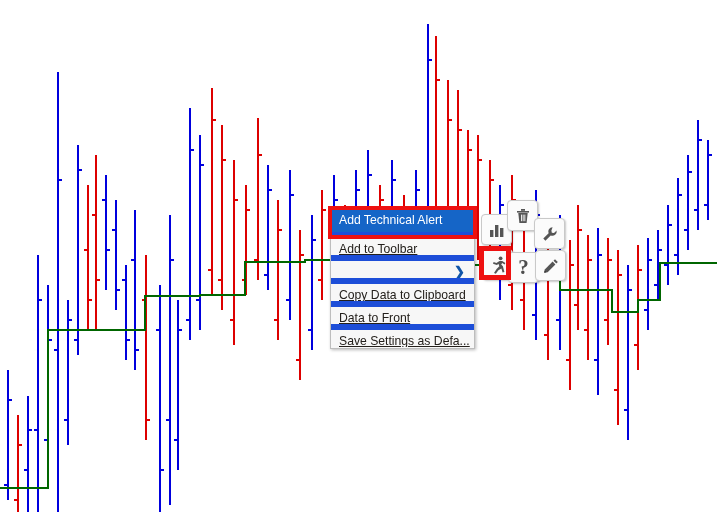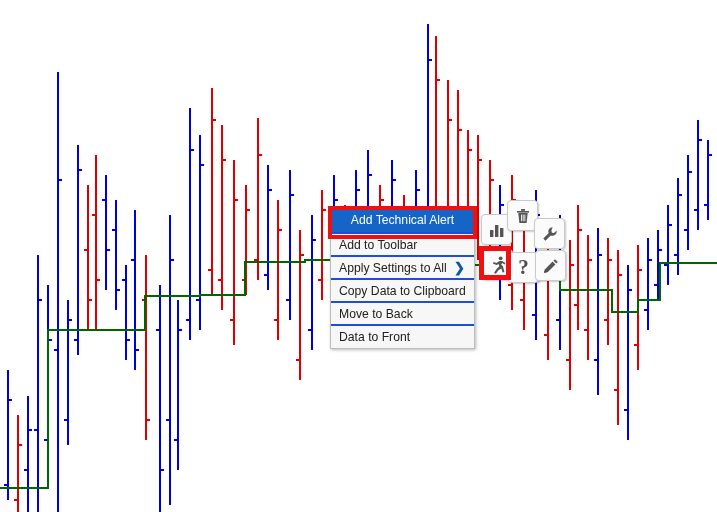--- a/index.html
+++ b/index.html
@@ -44,27 +44,27 @@
     position: relative;
     height: 23px;
     line-height: 23px;
     padding: 0 8px;
     white-space: nowrap;
     overflow: hidden;
     box-sizing: border-box;
     cursor: default;
   }
   .menu-item + .menu-item {
-    border-top: 2px solid #1d4ed8;
+    border-top: 6px solid #1d4ed8;
+    text-decoration: underline;
   }
   .menu-item.selected {
     background: #1565c7;
     color: #ffffff;
     border-top-color: #1565c7;
-    text-align: center;
   }
   .menu-item .arrow {
     position: absolute;
     right: 9px;
     top: 0;
     height: 23px;
     line-height: 22px;
     color: #1155a8;
     font-size: 13px;
     font-weight: bold;
@@ -388,20 +388,20 @@
         <path d="M2.2 15.8 L2.7 13.6 L4.4 15.3 Z" fill="#333"></path>
       </svg>
     </span>
   </div>
 
   <div id="tool-highlight"></div>
 
   <div id="context-menu">
       <div class="menu-item selected"><span>Add Technical Alert</span></div>
       <div class="menu-item"><span>Add to Toolbar</span></div>
-      <div class="menu-item"><span>Apply Settings to All</span><span class="arrow">❯</span></div>
+      <div class="menu-item"><span class="arrow">❯</span></div>
       <div class="menu-item"><span>Copy Data to Clipboard</span></div>
-      <div class="menu-item"><span>Move to Back</span></div>
       <div class="menu-item"><span>Data to Front</span></div>
+      <div class="menu-item"><span>Save Settings as Defa...</span></div>
     </div>
   <div id="menu-highlight"></div>
 
 </div>
 
 </body></html>

